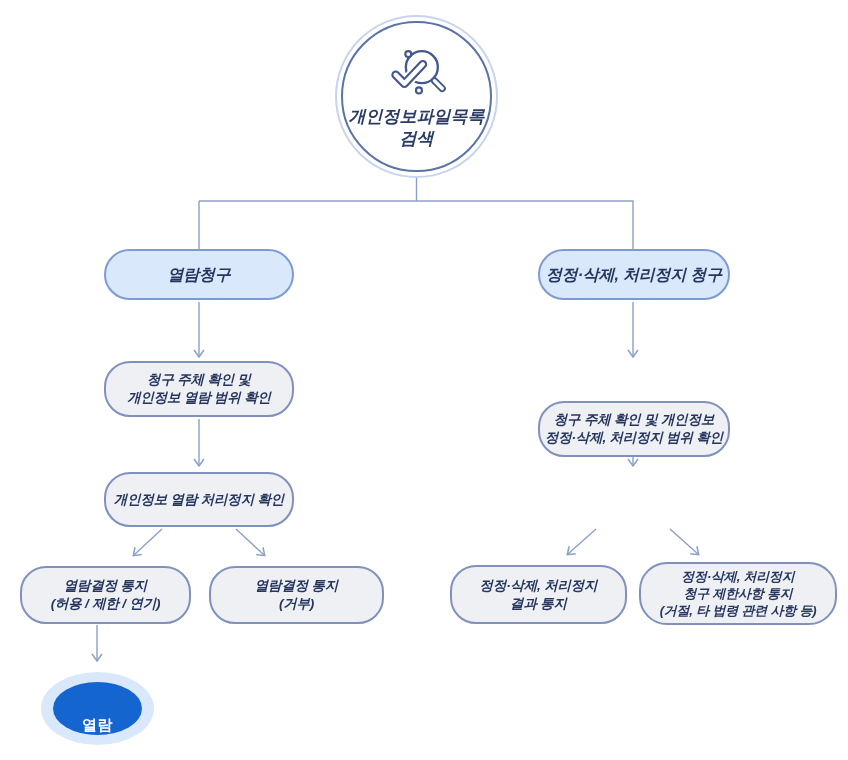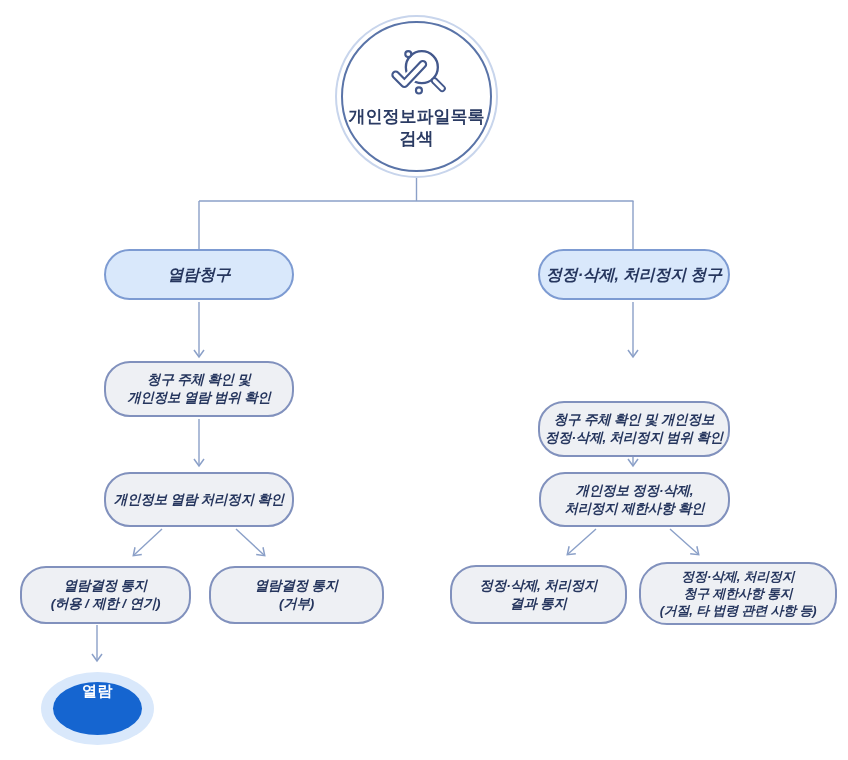--- a/index.html
+++ b/index.html
@@ -64,36 +64,37 @@
     gap: 5px;
     padding-top: 2px;
   }
   .circle-label {
     font-size: 17px;
     font-weight: 700;
     text-align: center;
     line-height: 1.3;
     color: #2b3b63;
     white-space: pre-line;
+    font-style: italic;
   }
   .final-halo {
     position: absolute;
     z-index: 2;
     display: flex;
     align-items: center;
     justify-content: center;
     background: #d9e8fb;
     border-radius: 50%;
   }
   .final-ellipse {
     width: 89px; height: 53px;
     background: #1565d0;
     border-radius: 50%;
     display: flex;
-    align-items: flex-start;
+    align-items: flex-end;
     justify-content: center;
     color: #ffffff;
     font-size: 15px;
     font-weight: 700;
     letter-spacing: 0.5px;
   }
 </style>
 </head>
 <body>
 
@@ -156,24 +157,20 @@
 
   <div class="box step" style="left:538px;top:361px;width:192px;height:56px;margin-top:40px;">
     <span class="lbl">청구 주체 확인 및 개인정보
 정정·삭제, 처리정지 범위 확인</span>
   </div>
 
   <div class="box step" style="left:104px;top:472px;width:190px;height:55px;">
     <span class="lbl">개인정보 열람 처리정지 확인</span>
   </div>
 
-  <div class="box step" style="left:539px;top:472px;width:191px;height:55px;">
-    <span class="lbl">개인정보 정정·삭제,
-처리정지 제한사항 확인</span>
-  </div>
 
   <div class="box step" style="left:20px;top:566px;width:171px;height:58px;">
     <span class="lbl">열람결정 통지
 (허용 / 제한 / 연기)</span>
   </div>
 
   <div class="box step" style="left:209px;top:566px;width:175px;height:58px;">
     <span class="lbl">열람결정 통지
 (거부)</span>
   </div>

